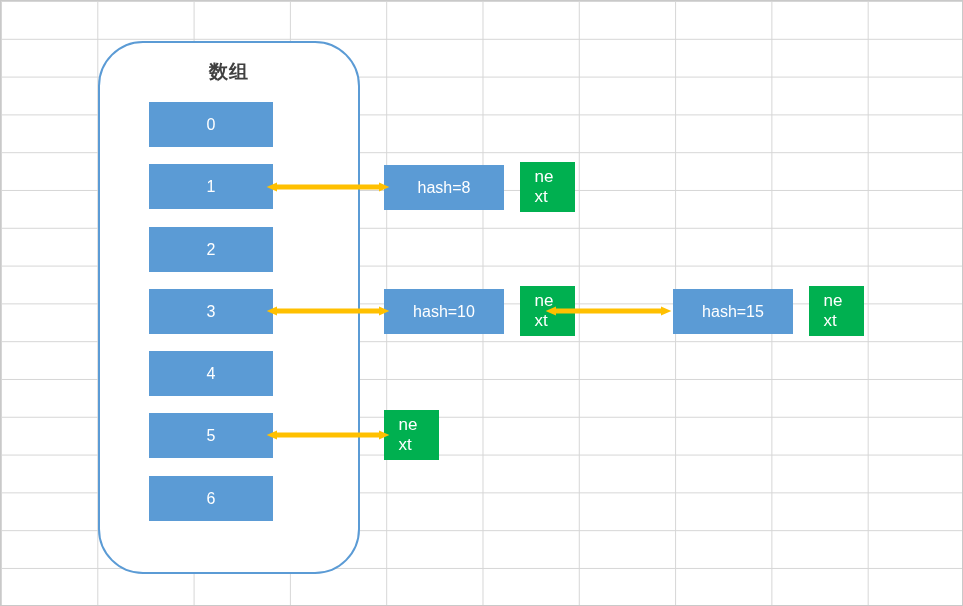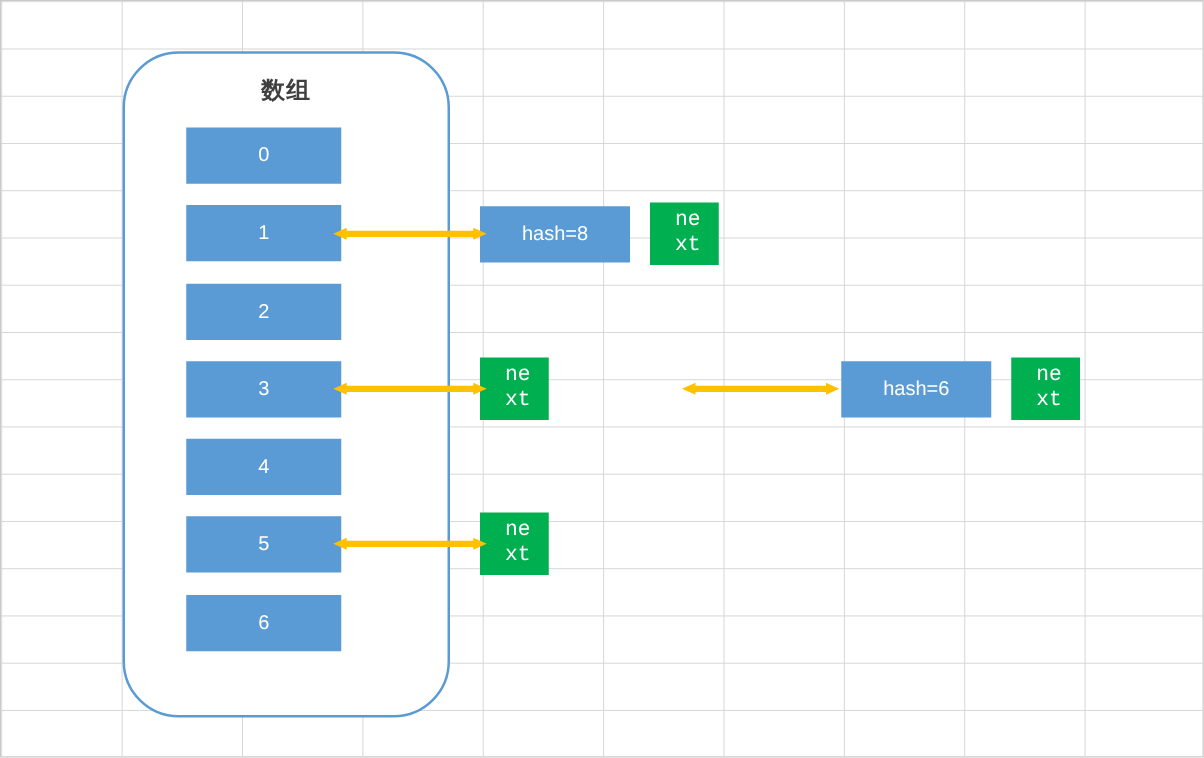--- a/index.html
+++ b/index.html
@@ -85,23 +85,22 @@
     color: #ffffff;
     font-size: 17px;
     display: flex;
     align-items: center;
     justify-content: center;
   }
   .node-next .wrap {
     display: block;
     width: 26px;
     word-break: break-all;
-    text-align: right;
+    text-align: left;
     line-height: 1.2;
-    font-family: Liberation Mono, monospace;
   }
 
   
   .arrows {
     position: absolute;
     left: 0;
     top: 0;
     width: 963px;
     height: 606px;
     z-index: 5;
@@ -126,33 +125,34 @@
   <div class="slot" style="top:475px">6</div>
 
   <div class="node" style="left:383px; top:161px">
     <div class="node-hash">hash=8</div>
     <div class="node-next">
       <span class="wrap">next</span>
     </div>
   </div>
 
   <div class="node" style="left:383px; top:285px">
+    <div class="node-hash">hash=10</div>
     <div class="node-next">
       <span class="wrap">next</span>
     </div>
   </div>
 
   <div class="node" style="left:383px; top:409px">
     <div class="node-next">
       <span class="wrap">next</span>
     </div>
   </div>
 
   <div class="node" style="left:672px; top:285px">
-    <div class="node-hash">hash=6</div>
+    <div class="node-hash">hash=15</div>
     <div class="node-next">
       <span class="wrap">next</span>
     </div>
   </div>
 
   <svg class="arrows" viewBox="0 0 963 606">
     <defs>
       <marker id="ah" viewBox="0 0 10 10" refX="2" refY="5" markerWidth="2.4" markerHeight="2.4" orient="auto-start-reverse" markerUnits="strokeWidth">
         <path d="M0,1 L9,5 L0,9 z" fill="#FFC000"></path>
       </marker>

